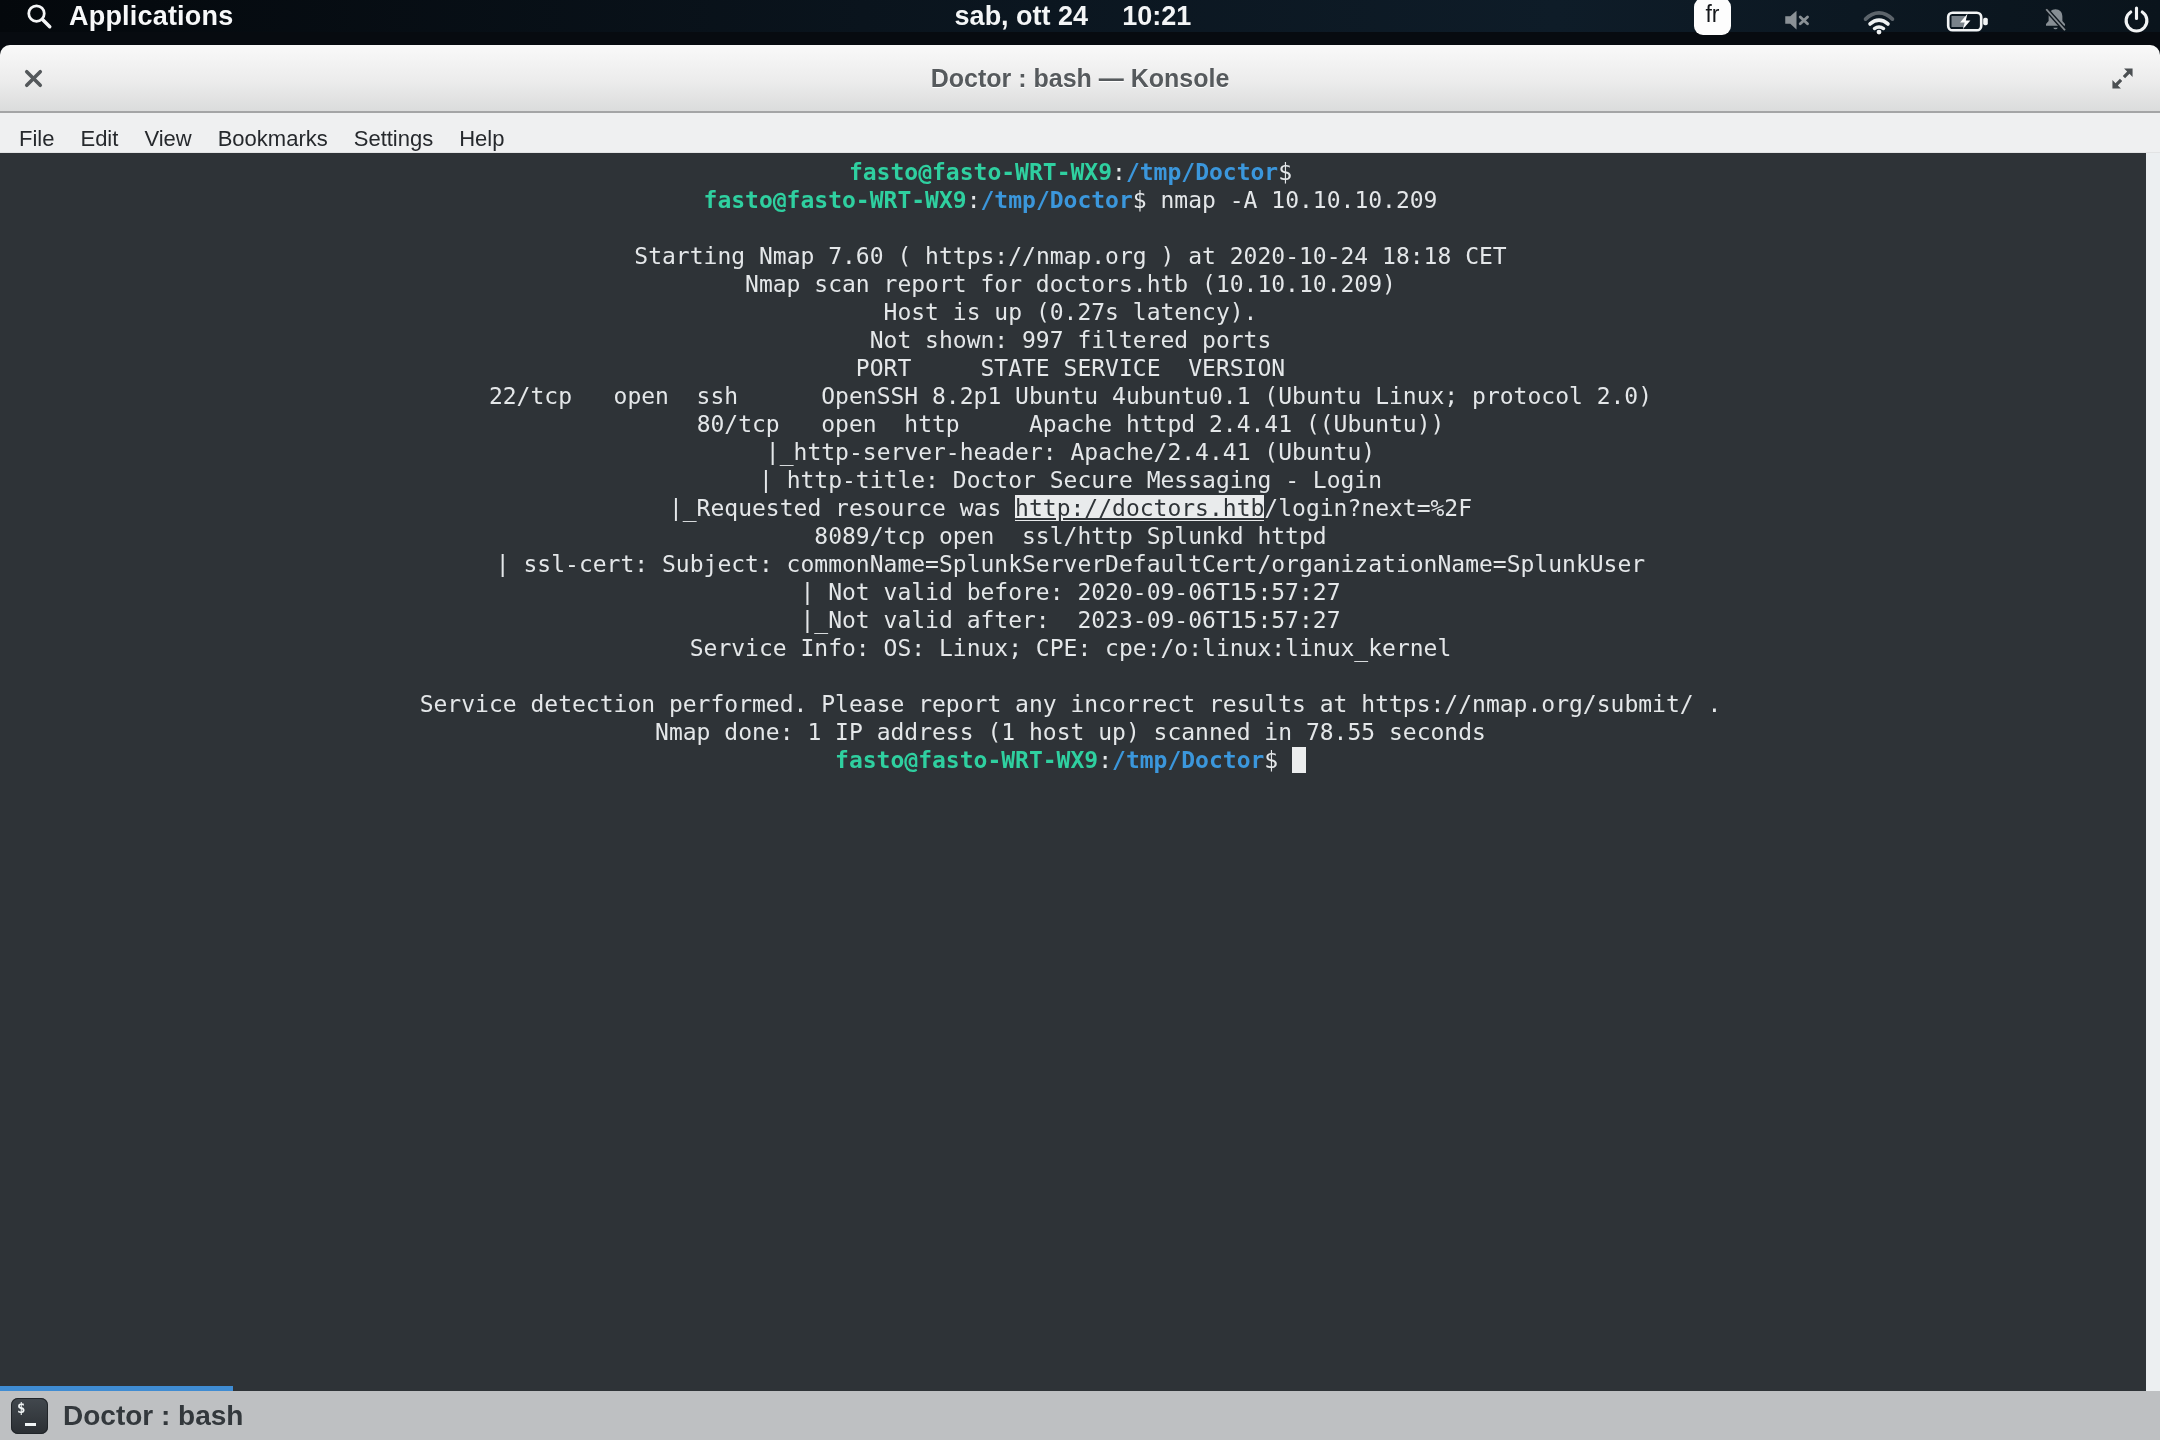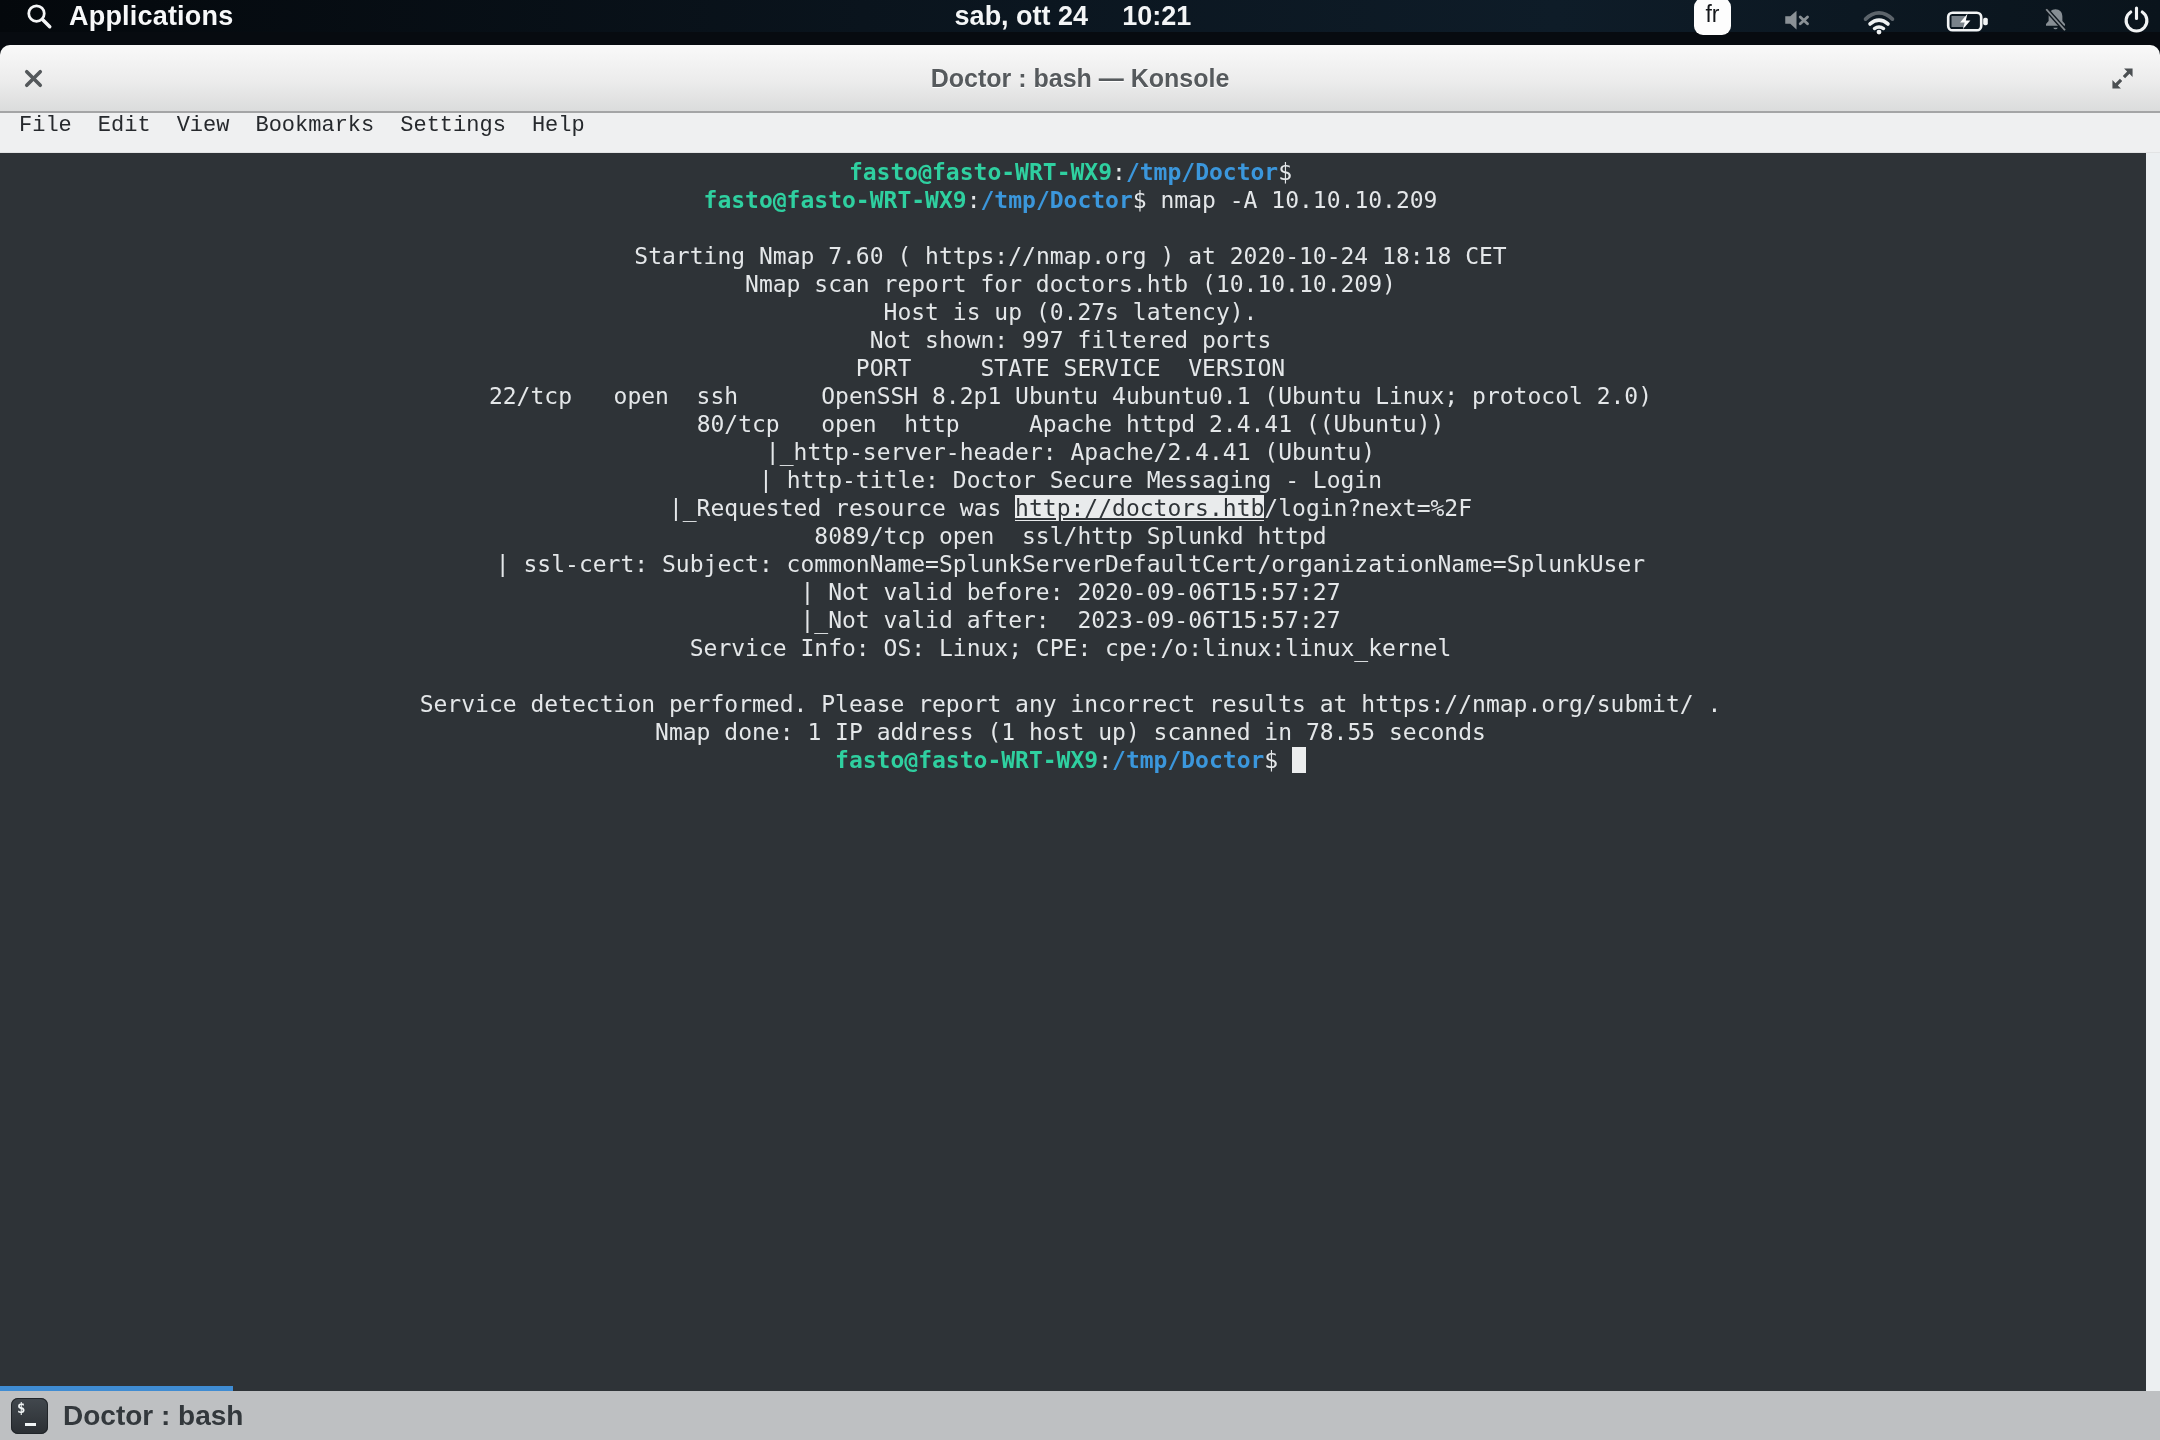--- a/index.html
+++ b/index.html
@@ -24,22 +24,22 @@
   .window{position:absolute;top:45px;left:0;right:0;bottom:0;display:flex;flex-direction:column;
     border-radius:10px 10px 0 0;overflow:hidden;background:var(--term_bg);}
   .titlebar{height:68px;flex:0 0 auto;position:relative;display:flex;align-items:center;
     background:linear-gradient(180deg,#f9f9f9 0%,#ececec 55%,#dbdcdc 100%);
     border-bottom:2px solid #a4a5a6;}
   .win-title{position:absolute;left:50%;transform:translateX(-50%);font-size:25px;font-weight:bold;
     color:#565a5d;text-shadow:0 1px 0 #ffffff;}
   .title-btn{background:none;border:none;cursor:default;display:flex;align-items:center;}
   .close-btn{margin-left:20px;}
   .max-btn{margin-left:auto;margin-right:22px;}
-  .menubar{height:40px;flex:0 0 auto;background:#eff0f1;display:flex;align-items:flex-start;
-    padding-left:6px;border-bottom:1px solid #e2e3e4;font-family:Liberation Mono, monospace;}
+  .menubar{height:40px;flex:0 0 auto;background:#eff0f1;display:flex;align-items:flex-end;
+    padding-left:6px;border-bottom:1px solid #e2e3e4;}
   .menu-item{font-size:22px;color:#26292d;padding:0 13px;}
   
   .term{flex:1 1 auto;position:relative;background:var(--term_bg);overflow:hidden;text-align:center;}
   .term-lines{position:absolute;top:5px;left:5px;right:24px;
     font-family:"DejaVu Sans Mono","Liberation Mono",monospace;
     font-size:23px;line-height:28px;color:var(--term_fg);}
   .tline{white-space:pre;min-height:28px;}
   .c-green{color:var(--green);font-weight:bold;}
   .c-blue{color:var(--blue);font-weight:bold;}
   .c-link{background:var(--link_bg);color:var(--link_fg);text-decoration:underline;}

